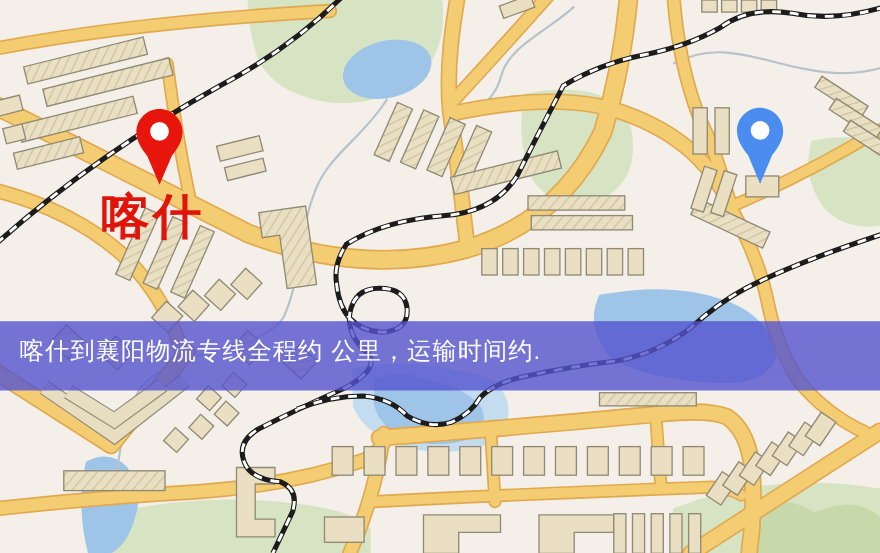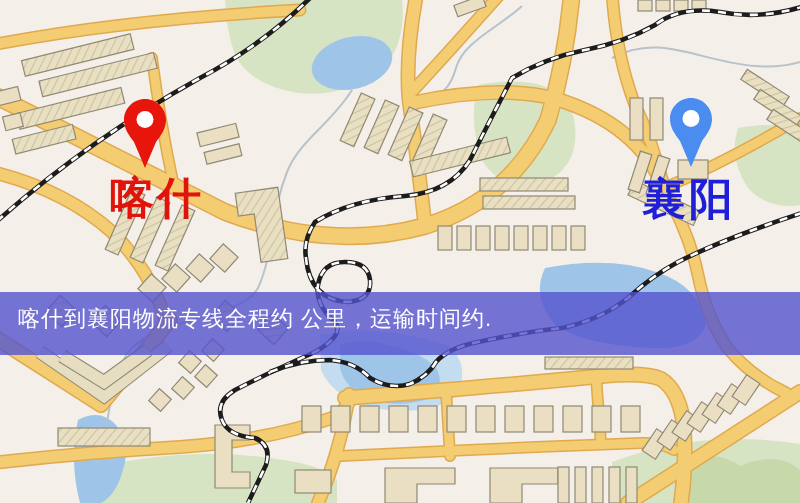--- a/index.html
+++ b/index.html
@@ -239,27 +239,26 @@
       <path class="rail-dash" d="M270,372 Q300,360 330,360 Q355,362 370,378 Q390,390 410,384 Q428,376 436,362 Q448,348 478,342 Q525,332 562,328 Q600,320 628,298 Q652,276 678,262 Q725,238 805,212"></path>
     </g>
   </svg>
 
   <div class="marker" style="left:121px;top:96px;">
     <svg width="48" height="78" viewBox="0 0 48 78">
       <path d="M24 3 C12.4 3 3 12.4 3 24 C3 32 7.5 39 13 46 L24 72 L35 46 C40.5 39 45 32 45 24 C45 12.4 35.6 3 24 3 Z" fill="#e8150c"></path>
       <circle cx="24" cy="23.5" r="8.5" fill="#ffffff"></circle>
     </svg>
   </div>
-  <div class="city-label label-kashgar" style="left:98px;top:176px;padding-left:12px;">喀什</div>
+  <div class="city-label label-kashgar" style="left:80px;top:176px;padding-left:12px;">喀什</div>
 
   <div class="marker" style="left:667px;top:95px;">
     <svg width="48" height="78" viewBox="0 0 48 78">
       <path d="M24 3 C12.4 3 3 12.4 3 24 C3 32 7.5 39 13 46 L24 72 L35 46 C40.5 39 45 32 45 24 C45 12.4 35.6 3 24 3 Z" fill="#4a8cf0"></path>
       <circle cx="24" cy="23.5" r="8.5" fill="#ffffff"></circle>
     </svg>
   </div>
-  <div class="city-label label-xiangyang" style="left:642px;top:177px;">襄阳</div>
 
   <div class="banner">
     <span>喀什到襄阳物流专线全程约  公里，运输时间约.</span>
   </div>
 
 </div>
 
 </body></html>

